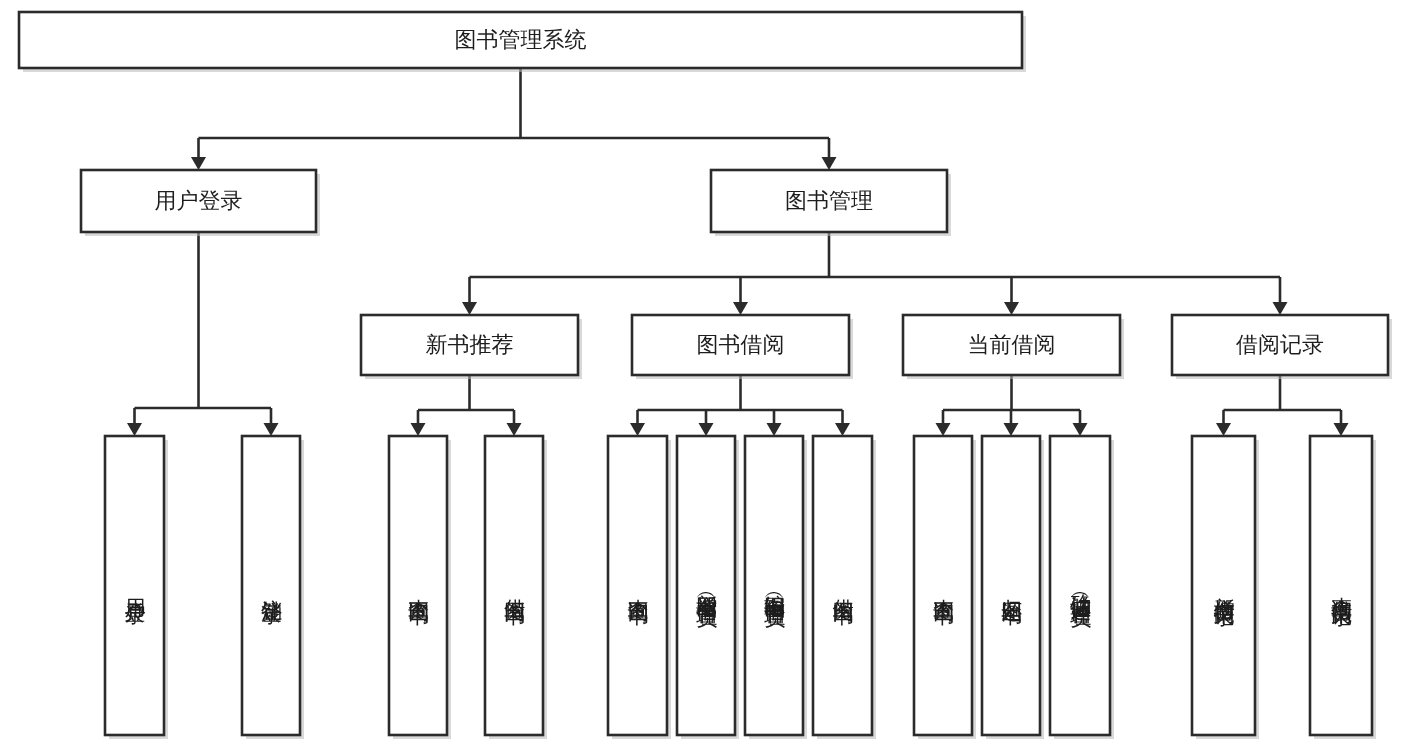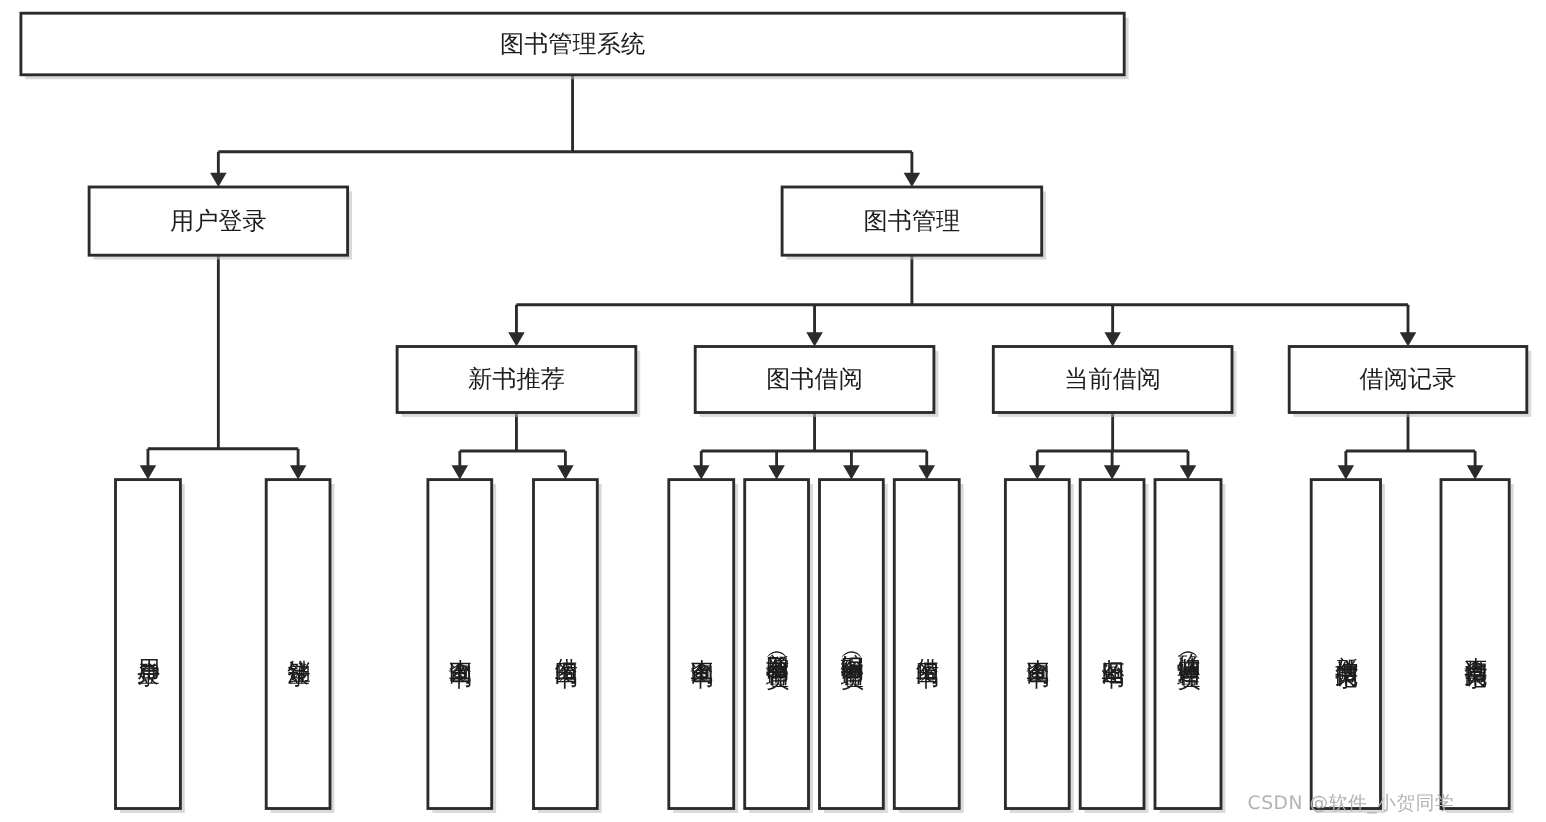--- a/index.html
+++ b/index.html
@@ -205,14 +205,13 @@
       <div class="leaf-label" style="left: 677px; top: 436px; width: 58px; height: 299px;">新增图书（管理员）</div>
       <div class="leaf-label" style="left: 745px; top: 436px; width: 58px; height: 299px;">编辑图书（管理员）</div>
       <div class="leaf-label" style="left: 813px; top: 436px; width: 59px; height: 299px;">借阅图书</div>
       <div class="leaf-label" style="left: 914px; top: 436px; width: 58px; height: 299px;">查询图书</div>
       <div class="leaf-label" style="left: 982px; top: 436px; width: 58px; height: 299px;">归还图书</div>
       <div class="leaf-label" style="left: 1050px; top: 436px; width: 60px; height: 299px;">确认归还（管理员）</div>
       <div class="leaf-label" style="left: 1192px; top: 436px; width: 63px; height: 299px;">新增借阅记录</div>
       <div class="leaf-label" style="left: 1310px; top: 436px; width: 62px; height: 299px;">查询借阅记录</div>
     </div>
 
-  <div class="watermark">CSDN @软件_小贺同学</div>
 </div>
 
 </body></html>

